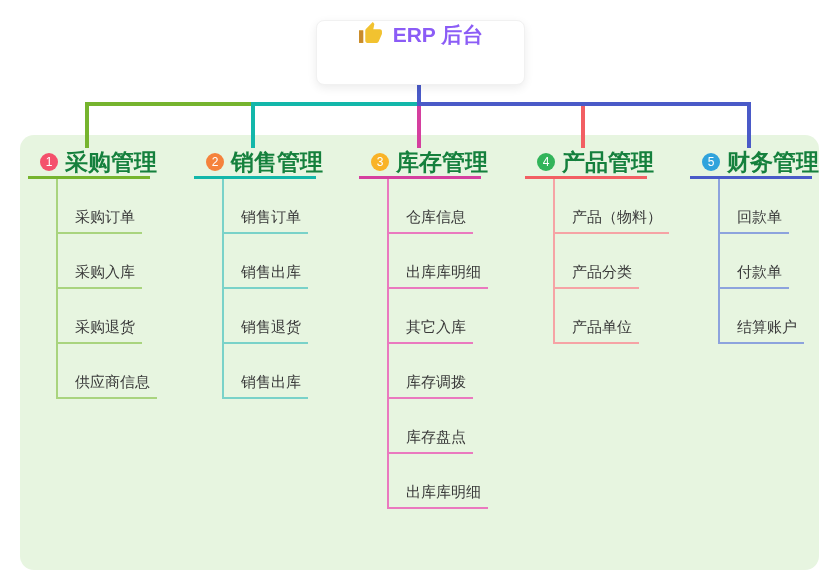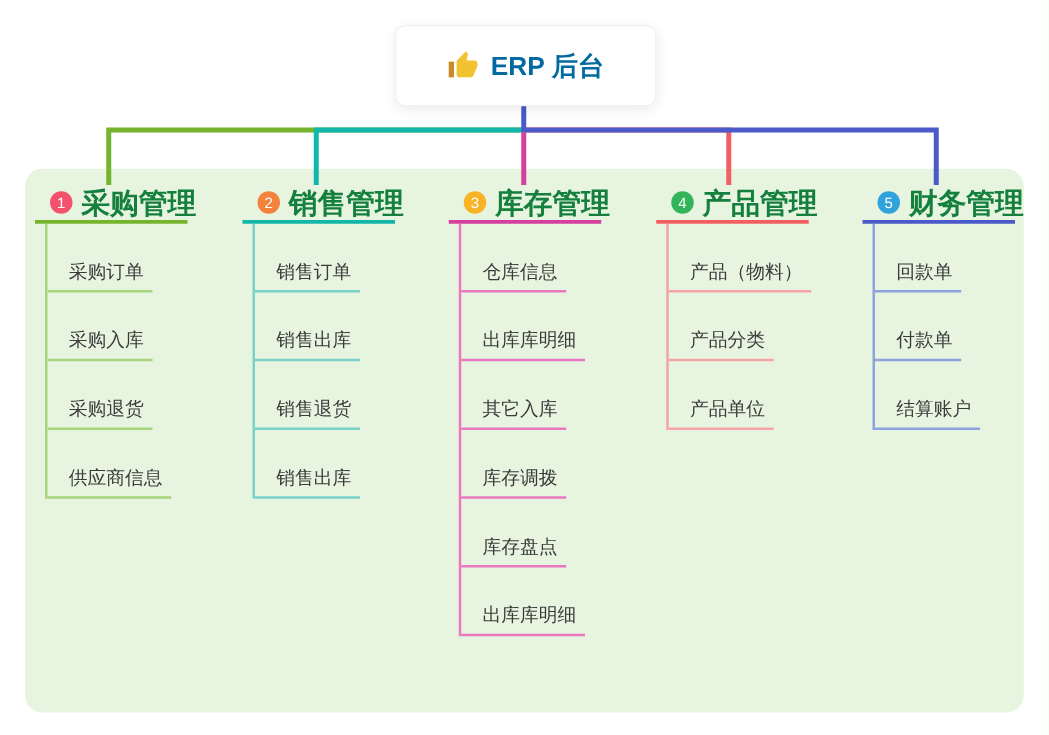--- a/index.html
+++ b/index.html
@@ -11,33 +11,33 @@
   .panel{
     position:absolute;left:20px;top:135px;width:799px;height:435px;
     background:#e7f5e0;border-radius:14px;
   }
   svg.connectors{position:absolute;left:0;top:0;}
   svg.connectors path{fill:none;stroke:var(--main);stroke-width:4;}
   .root-node{
     position:absolute;left:316px;top:20px;width:207px;height:63px;
     background:#ffffff;border:1px solid #f1f1f1;border-radius:8px;
     box-shadow:0 3px 10px rgba(0,0,0,.08);
-    display:flex;align-items:center;justify-content:center;gap:10px;
-    font-size:21px;font-weight:600;color:#0369a1;cursor:pointer;
+    display:flex;align-items:flex-start;justify-content:center;gap:10px;
+    font-size:21px;font-weight:600;color:#8b5cf6;cursor:pointer;
   }
   .thumb{display:flex;align-items:center;}
   .branch{position:absolute;top:148px;width:140px;}
   .bhead{display:flex;align-items:center;height:28px;padding-left:12px;cursor:pointer;}
   .badge{
     width:18px;height:18px;border-radius:50%;background:var(--badge);
     color:#fff;font-size:12px;line-height:18px;text-align:center;flex:0 0 18px;
   }
   .btitle{margin-left:7px;font-size:23px;font-weight:600;color:#15803d;white-space:nowrap;}
   .bline{height:3px;background:var(--main);width:122px;}
-  .children{margin-left:8px;border-left:2px solid var(--light);text-align:right;}
+  .children{margin-left:28px;border-left:2px solid var(--light);text-align:right;}
   .child{height:55px;display:flex;align-items:flex-end;cursor:pointer;}
   .clabel{
     font-size:15px;color:#3a3a3a;white-space:nowrap;
     padding:0 7px 5px 17px;border-bottom:2px solid var(--light);
   }
 </style>
 </head>
 <body>
 
 <div class="panel"></div>

